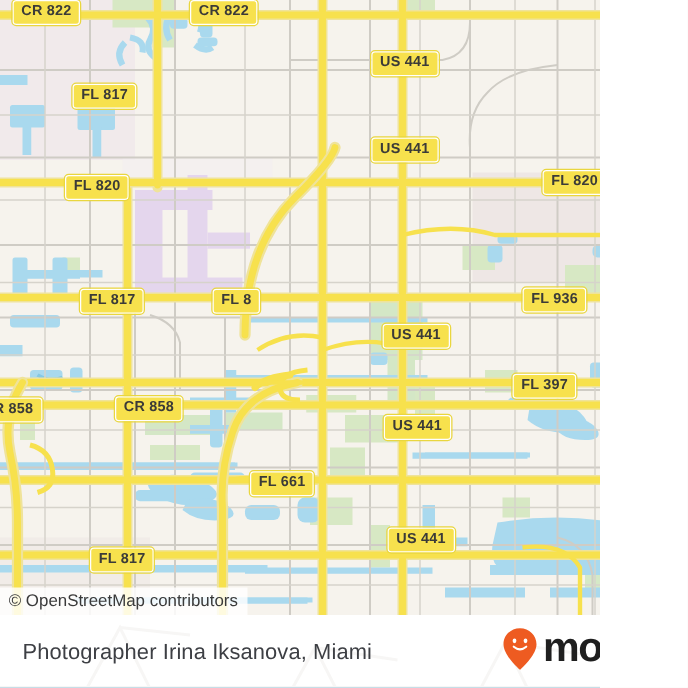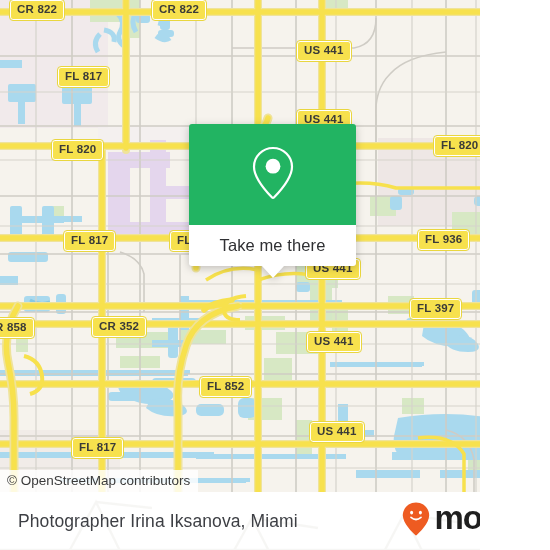--- a/index.html
+++ b/index.html
@@ -404,44 +404,30 @@
       <div class="shield" style="left:52px;  top:140px;">FL 820</div>
       <div class="shield" style="left:434px; top:136px;">FL 820</div>
       <div class="shield" style="left:64px;  top:231px;">FL 817</div>
       <div class="shield" style="left:170px; top:231px;">FL 8</div>
       <div class="shield" style="left:418px; top:230px;">FL 936</div>
       <div class="shield" style="left:528px; top:228px;">824</div>
       <div class="shield" style="left:306px; top:259px;">US 441</div>
       <div class="shield" style="left:410px; top:299px;">FL 397</div>
       <div class="shield" style="left:518px; top:299px;">FL 85</div>
       <div class="shield" style="left:-12px; top:318px;">R 858</div>
-      <div class="shield" style="left:92px;  top:317px;">CR 352</div>
+      <div class="shield" style="left:92px;  top:317px;">CR 858</div>
       <div class="shield" style="left:307px; top:332px;">US 441</div>
-      <div class="shield" style="left:200px; top:377px;">FL 852</div>
+      <div class="shield" style="left:200px; top:377px;">FL 661</div>
       <div class="shield" style="left:310px; top:422px;">US 441</div>
       <div class="shield" style="left:72px;  top:438px;">FL 817</div>
     </div>
 
     <div class="attribution">© OpenStreetMap contributors</div>
   </div>
 
-  <div class="callout">
-    <div class="callout-top">
-      <span>
-        <svg width="48" height="58" viewBox="0 0 48 58" aria-hidden="true">
-          <path d="M24 4 C13.5 4 5 12.4 5 22.7 C5 33.8 18.5 48.8 23.1 53.6 a1.25 1.25 0 0 0 1.8 0 C29.5 48.8 43 33.8 43 22.7 C43 12.4 34.5 4 24 4 Z" fill="none" stroke="#ffffff" stroke-width="2.2"></path>
-          <circle cx="24" cy="22.2" r="7.4" fill="#ffffff"></circle>
-        </svg>
-      </span>
-    </div>
-    <div class="callout-bottom">
-      <span class="callout-label">Take me there</span>
-      <span class="callout-tail"></span>
-    </div>
-  </div>
 
   <div class="footer">
     <svg class="footer-wm" width="550" height="180" viewBox="0 0 550 180">
       <g stroke="#e4e2dd" stroke-width="2.4" fill="none">
         <path d="M36 180 L96 70 L150 180"></path>
         <path d="M96 70 L152 76"></path>
         <path d="M200 180 L252 86 L300 180"></path>
         <path d="M252 86 L318 96"></path>
         <path d="M352 180 L404 82 L452 180"></path>
         <path d="M404 82 L470 92"></path>

